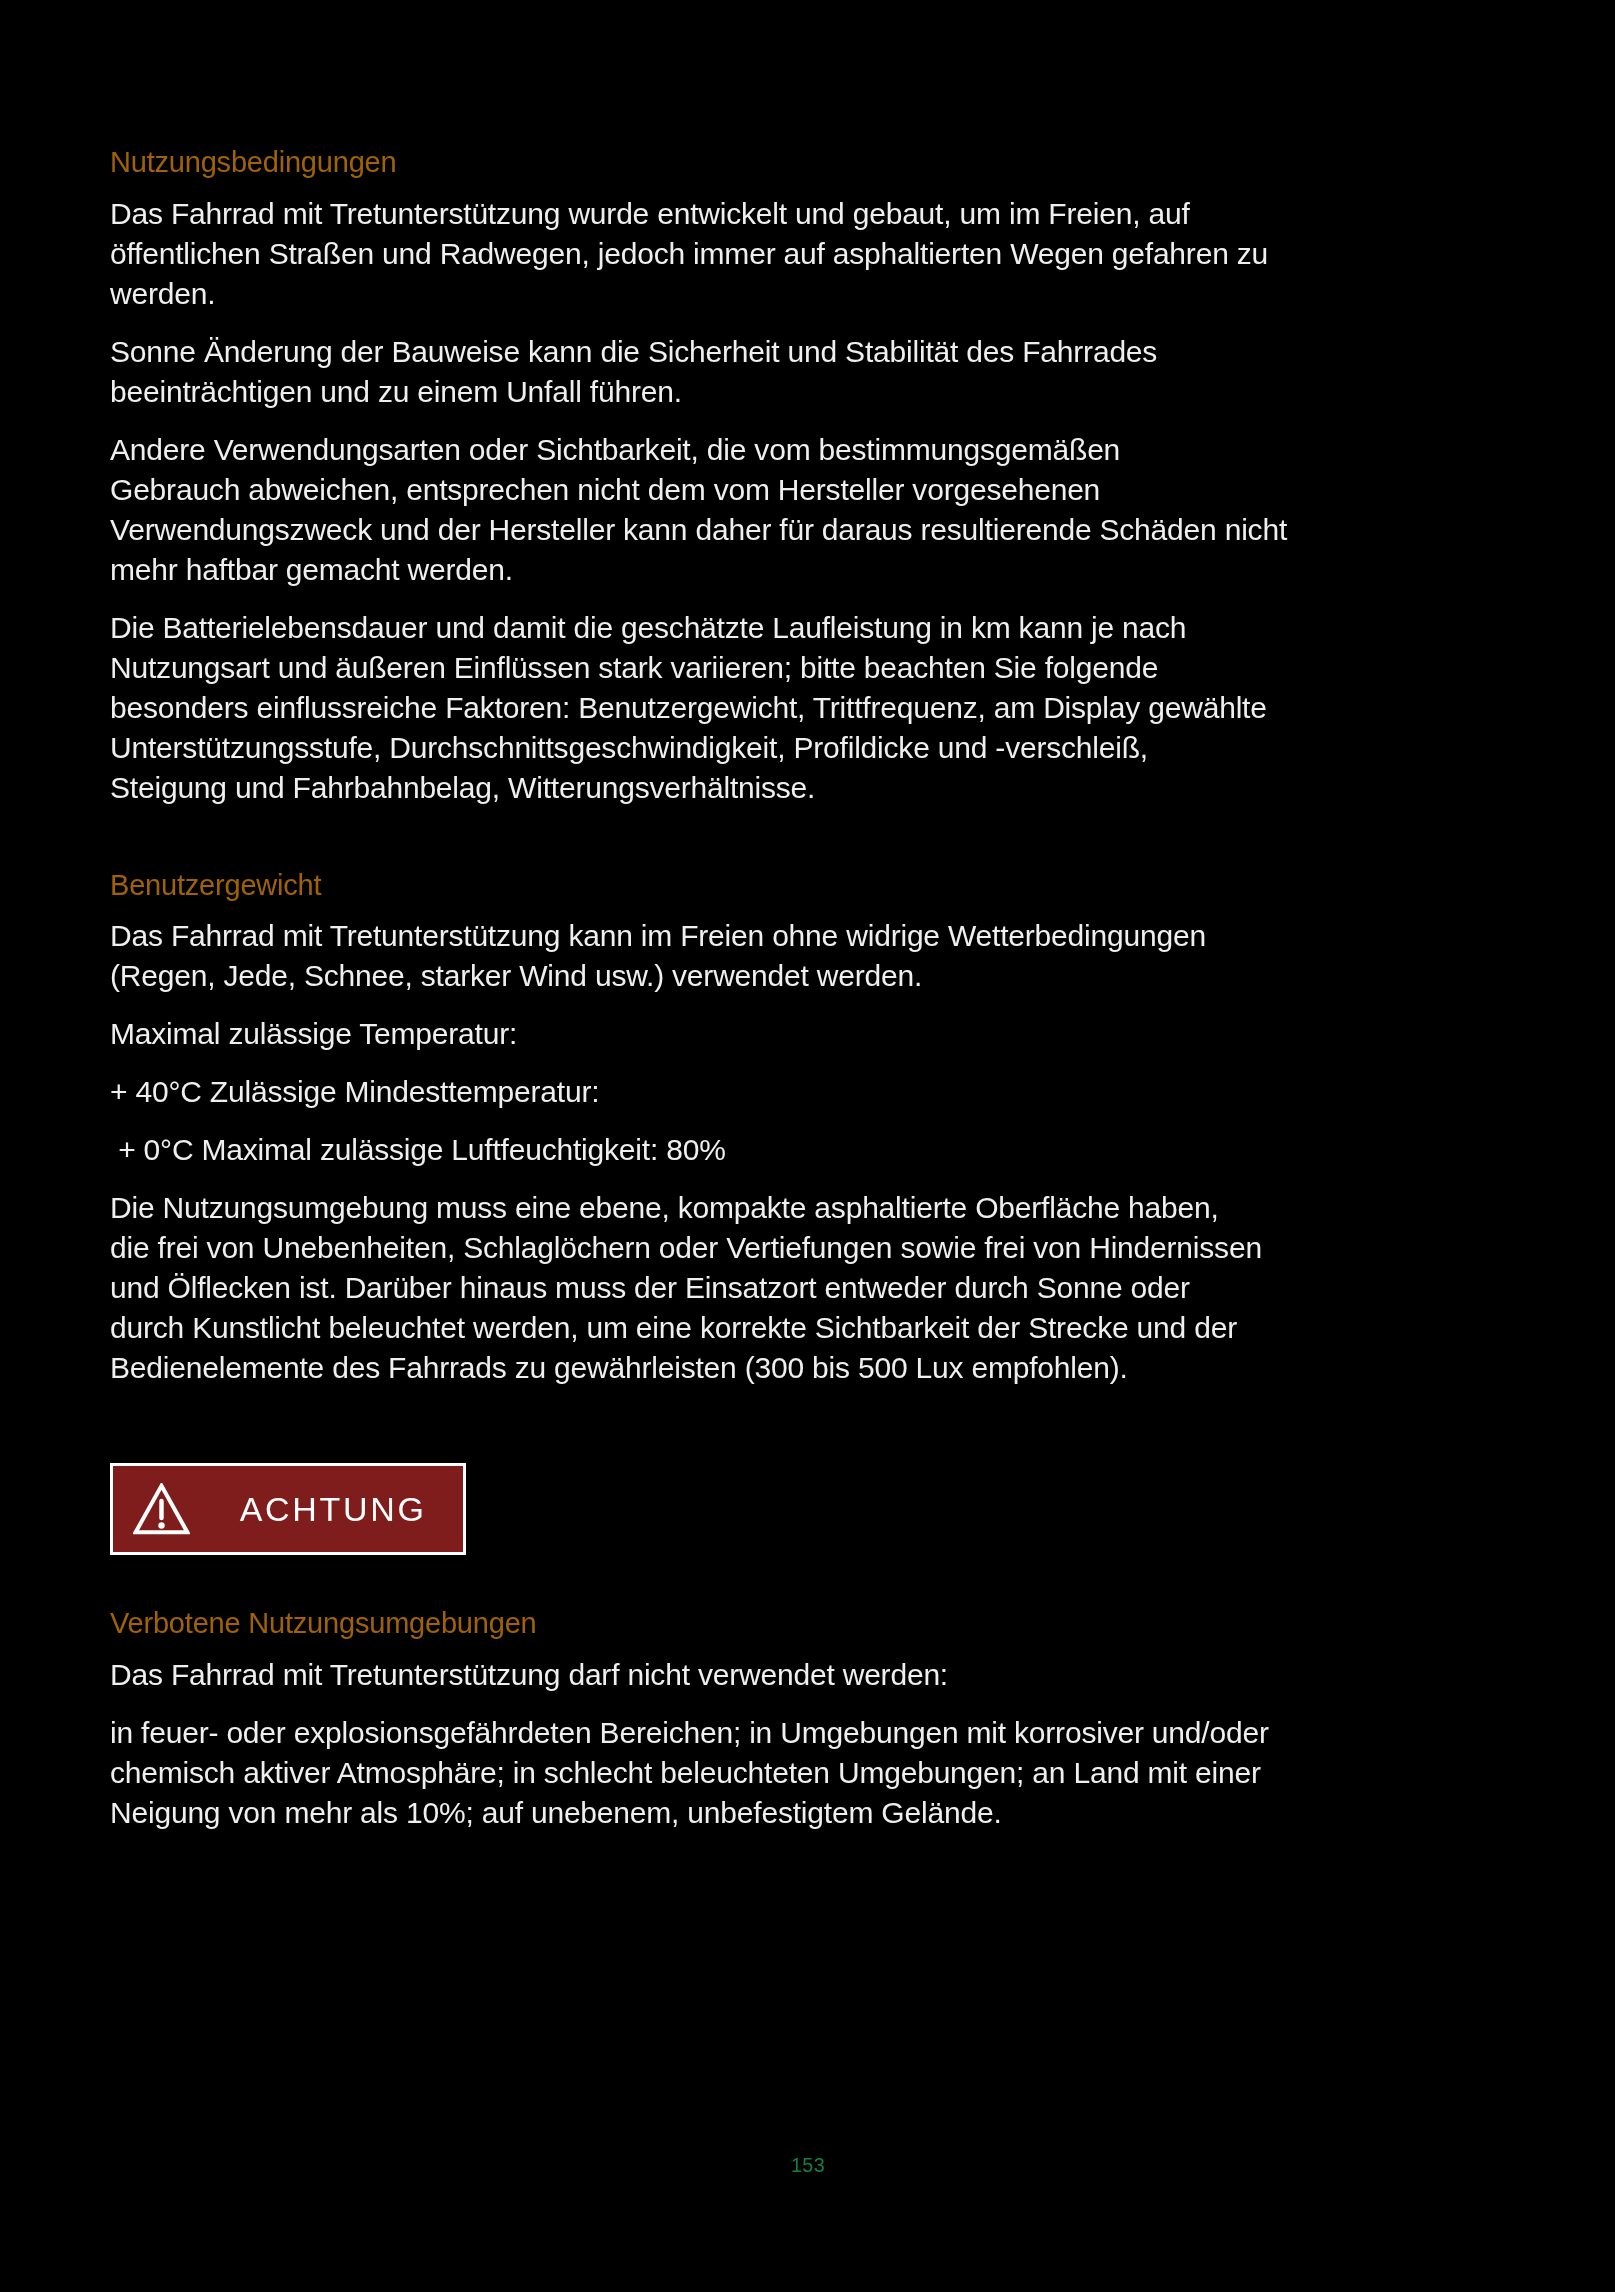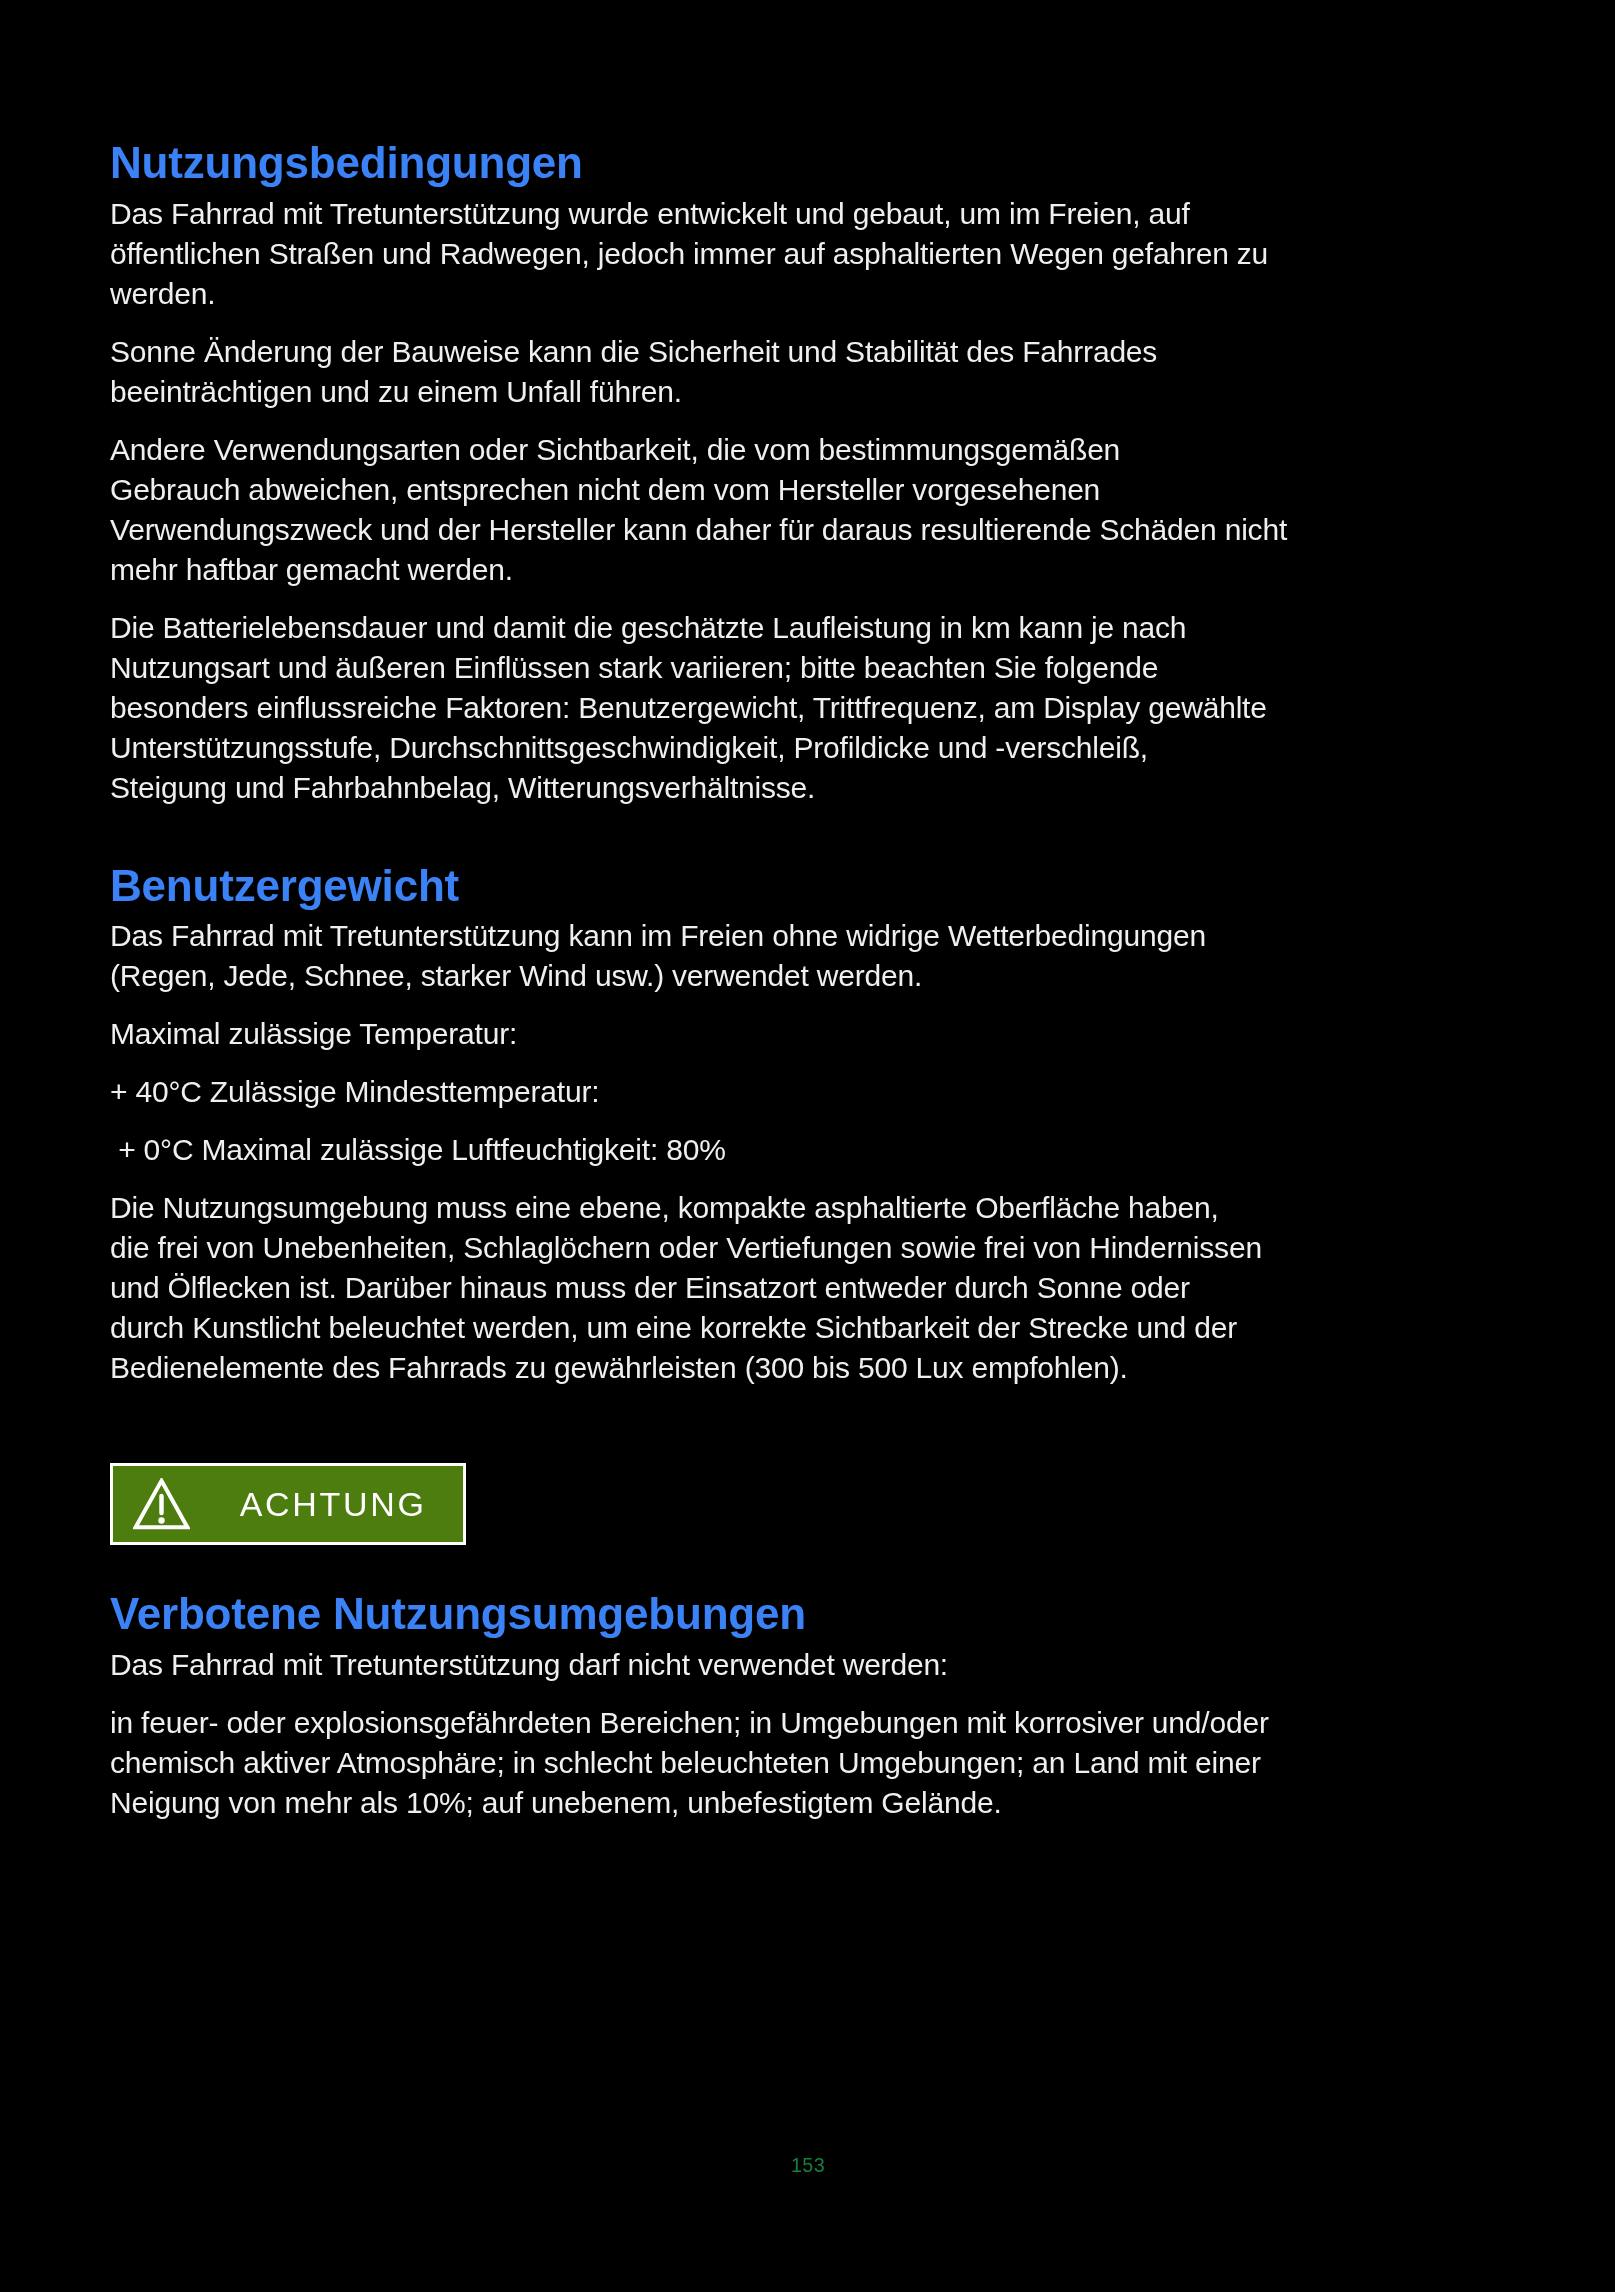--- a/index.html
+++ b/index.html
@@ -14,24 +14,24 @@
     font-family: "Liberation Sans", sans-serif;
     color: #efefef;
     overflow: hidden;
   }
   .page {
     box-sizing: border-box;
     width: 1616px;
     padding: 142px 36px 0 110px;
   }
   .heading {
-    font-size: 44px;
+    font-size: 29px;
     line-height: 41px;
-    font-weight: 700;
-    color: #3b82f6;
+    font-weight: 400;
+    color: #a16207;
     margin: 0 0 10.7px 0;
     letter-spacing: -0.2px;
   }
   .heading.spaced {
     margin-top: 57px;
   }
   .heading.after-box {
     margin-top: 8px;
   }
   .body-paragraph {
@@ -39,27 +39,27 @@
     line-height: 40px;
     font-weight: 400;
     color: #efefef;
     margin: 0 0 18px 0;
     white-space: pre-wrap;
     letter-spacing: -0.2px;
   }
   .warning-box {
     box-sizing: border-box;
     width: 356px;
-    height: 82px;
+    height: 92px;
     border: 3.6px solid #ffffff;
     display: flex;
     align-items: center;
     padding: 0 0 0 19.7px;
     margin: 75px 0 48px 0;
-    background: #4d7c0f;
+    background: #7f1d1d;
   }
   .warning-icon {
     flex: 0 0 auto;
     display: block;
   }
   .warning-label {
     margin-left: 50px;
     font-size: 34px;
     line-height: 1;
     font-weight: 400;

